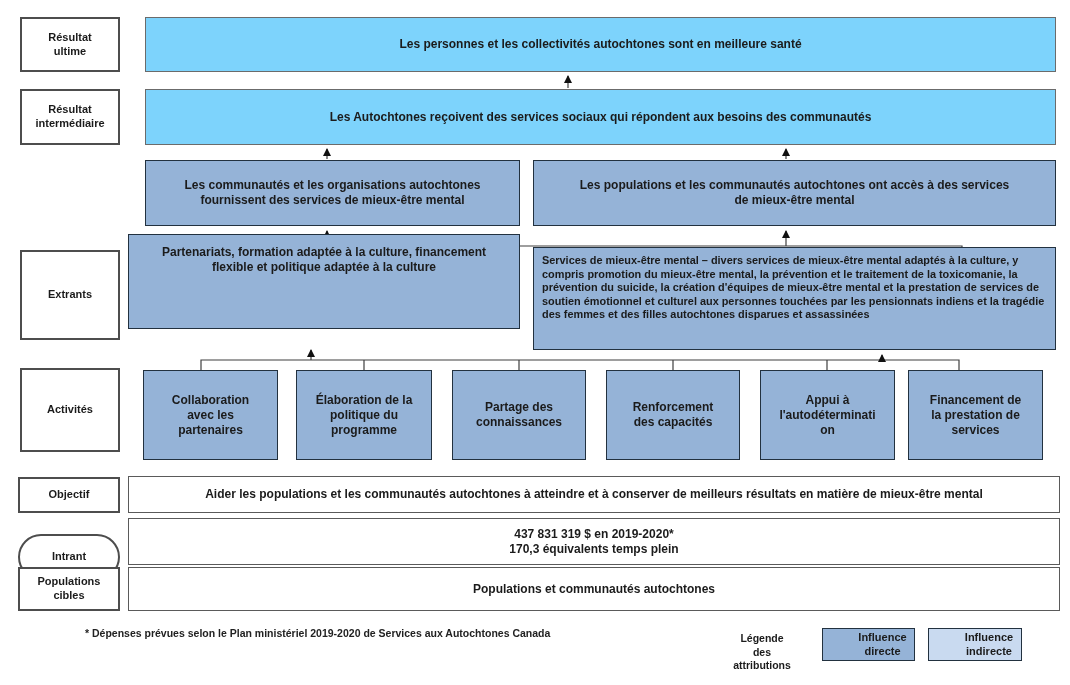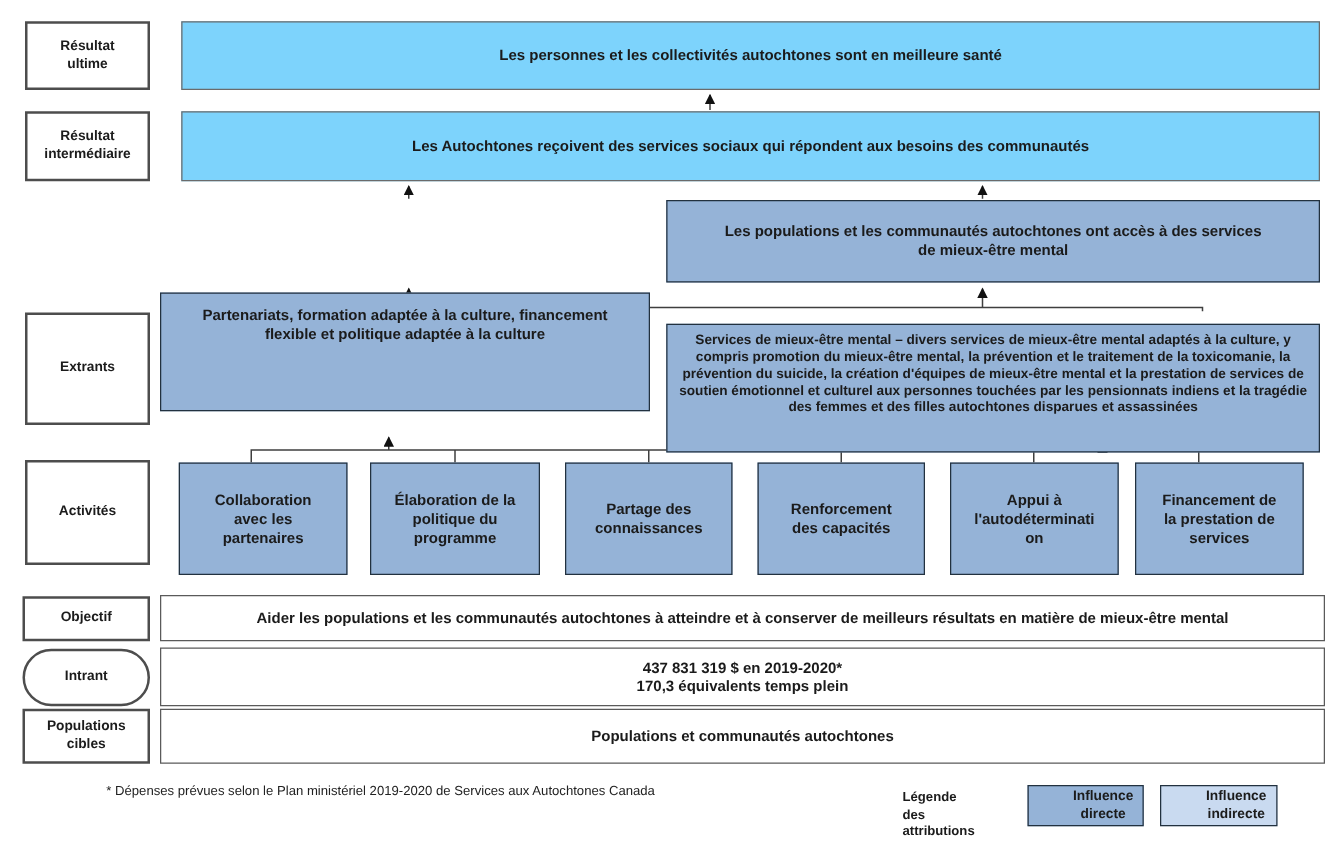--- a/index.html
+++ b/index.html
@@ -6,26 +6,26 @@
   #canvas{
     position:relative;width:1070px;height:685px;background:#ffffff;
     font-family:"Liberation Sans", sans-serif;color:#1b1b1b;overflow:hidden;
   }
   .box{position:absolute;box-sizing:border-box;display:flex;align-items:center;justify-content:center;
        text-align:center;font-weight:bold;white-space:pre-line;line-height:1.25;z-index:2;}
   .label-box{background:#ffffff;border:2px solid #4d4d4d;font-size:11px;}
   .light-box{background:#7dd3fc;border:1.5px solid #6b6b6b;font-size:12px;}
   .mid-box{background:#95b3d7;border:1.5px solid #22313f;font-size:12px;}
   .top-align{align-items:flex-start;}
-  .left-align{justify-content:flex-start;text-align:center;align-items:flex-start;margin-top:12px;}
+  .left-align{justify-content:flex-start;text-align:left;align-items:flex-start;}
   .outputs-right{font-size:10.9px;line-height:1.24;padding:6px 8px;}
   .plain-box{background:#ffffff;border:1.5px solid #5a5a5a;font-size:12px;}
   #connectors{position:absolute;left:0;top:0;z-index:1;}
-  .footnote{position:absolute;font-size:10.5px;font-weight:normal;color:#222;z-index:2;}
-  .legend-title{position:absolute;font-size:10.5px;font-weight:bold;white-space:pre-line;line-height:1.3;z-index:2;}
+  .footnote{position:absolute;font-size:10.5px;font-weight:bold;color:#222;z-index:2;}
+  .legend-title{position:absolute;font-size:10.5px;font-weight:bold;text-align:center;white-space:pre-line;line-height:1.3;z-index:2;}
   .legend-box{font-size:11px;padding-left:28px;}
   .legend-indirect{background:#c9daf0;}
 </style>
 </head>
 <body>
 
 <div id="canvas">
 
   <svg id="connectors" width="1070" height="685">
     <defs>
@@ -52,28 +52,30 @@
     <line x1="882" y1="360" x2="882" y2="355" stroke="#3f3f3f" stroke-width="1.2" marker-end="url(#arr)"></line>
   </svg>
 
   <div class="box label-box" style="left:20px;top:17px;width:100px;height:55px;">Résultat
 ultime</div>
   <div class="box label-box" style="left:20px;top:89px;width:100px;height:56px;">Résultat
 intermédiaire</div>
   <div class="box label-box" style="left:20px;top:250px;width:100px;height:90px;">Extrants</div>
   <div class="box label-box" style="left:18px;top:477px;width:102px;height:36px;">Objectif</div>
   <div class="box label-box" style="left:20px;top:368px;width:100px;height:84px;">Activités</div>
-  <div class="box label-box" style="left:18px;top:519px;width:102px;height:46px;border-radius:23px;">Intrant</div>
+  <div class="box label-box" style="left:18px;top:534px;width:102px;height:46px;border-radius:23px;">Intrant</div>
   <div class="box label-box" style="left:18px;top:567px;width:102px;height:44px;">Populations
 cibles</div>
 
   <div class="box light-box" style="left:145px;top:17px;width:911px;height:55px;">Les personnes et les collectivités autochtones sont en meilleure santé</div>
 
   <div class="box light-box" style="left:145px;top:89px;width:911px;height:56px;">Les Autochtones reçoivent des services sociaux qui répondent aux besoins des communautés</div>
 
+  <div class="box mid-box" style="left:145px;top:160px;width:375px;height:66px;padding:4px 8px;">Les communautés et les organisations autochtones
+fournissent des services de mieux-être mental</div>
   <div class="box mid-box" style="left:533px;top:160px;width:523px;height:66px;padding:20px 8px;">Les populations et les communautés autochtones ont accès à des services
 de mieux-être mental</div>
 
   <div class="box mid-box top-align" style="left:128px;top:234px;width:392px;height:95px;padding:10px 6px;">Partenariats, formation adaptée à la culture, financement
 flexible et politique adaptée à la culture</div>
   <div class="box mid-box left-align outputs-right" style="left:533px;top:247px;width:523px;height:103px;">Services de mieux-être mental – divers services de mieux-être mental adaptés à la culture, y compris promotion du mieux-être mental, la prévention et le traitement de la toxicomanie, la prévention du suicide, la création d'équipes de mieux-être mental et la prestation de services de soutien émotionnel et culturel aux personnes touchées par les pensionnats indiens et la tragédie des femmes et des filles autochtones disparues et assassinées</div>
 
   <div class="box mid-box" style="left:143px;top:370px;width:135px;height:90px;">Collaboration
 avec les
 partenaires</div>

